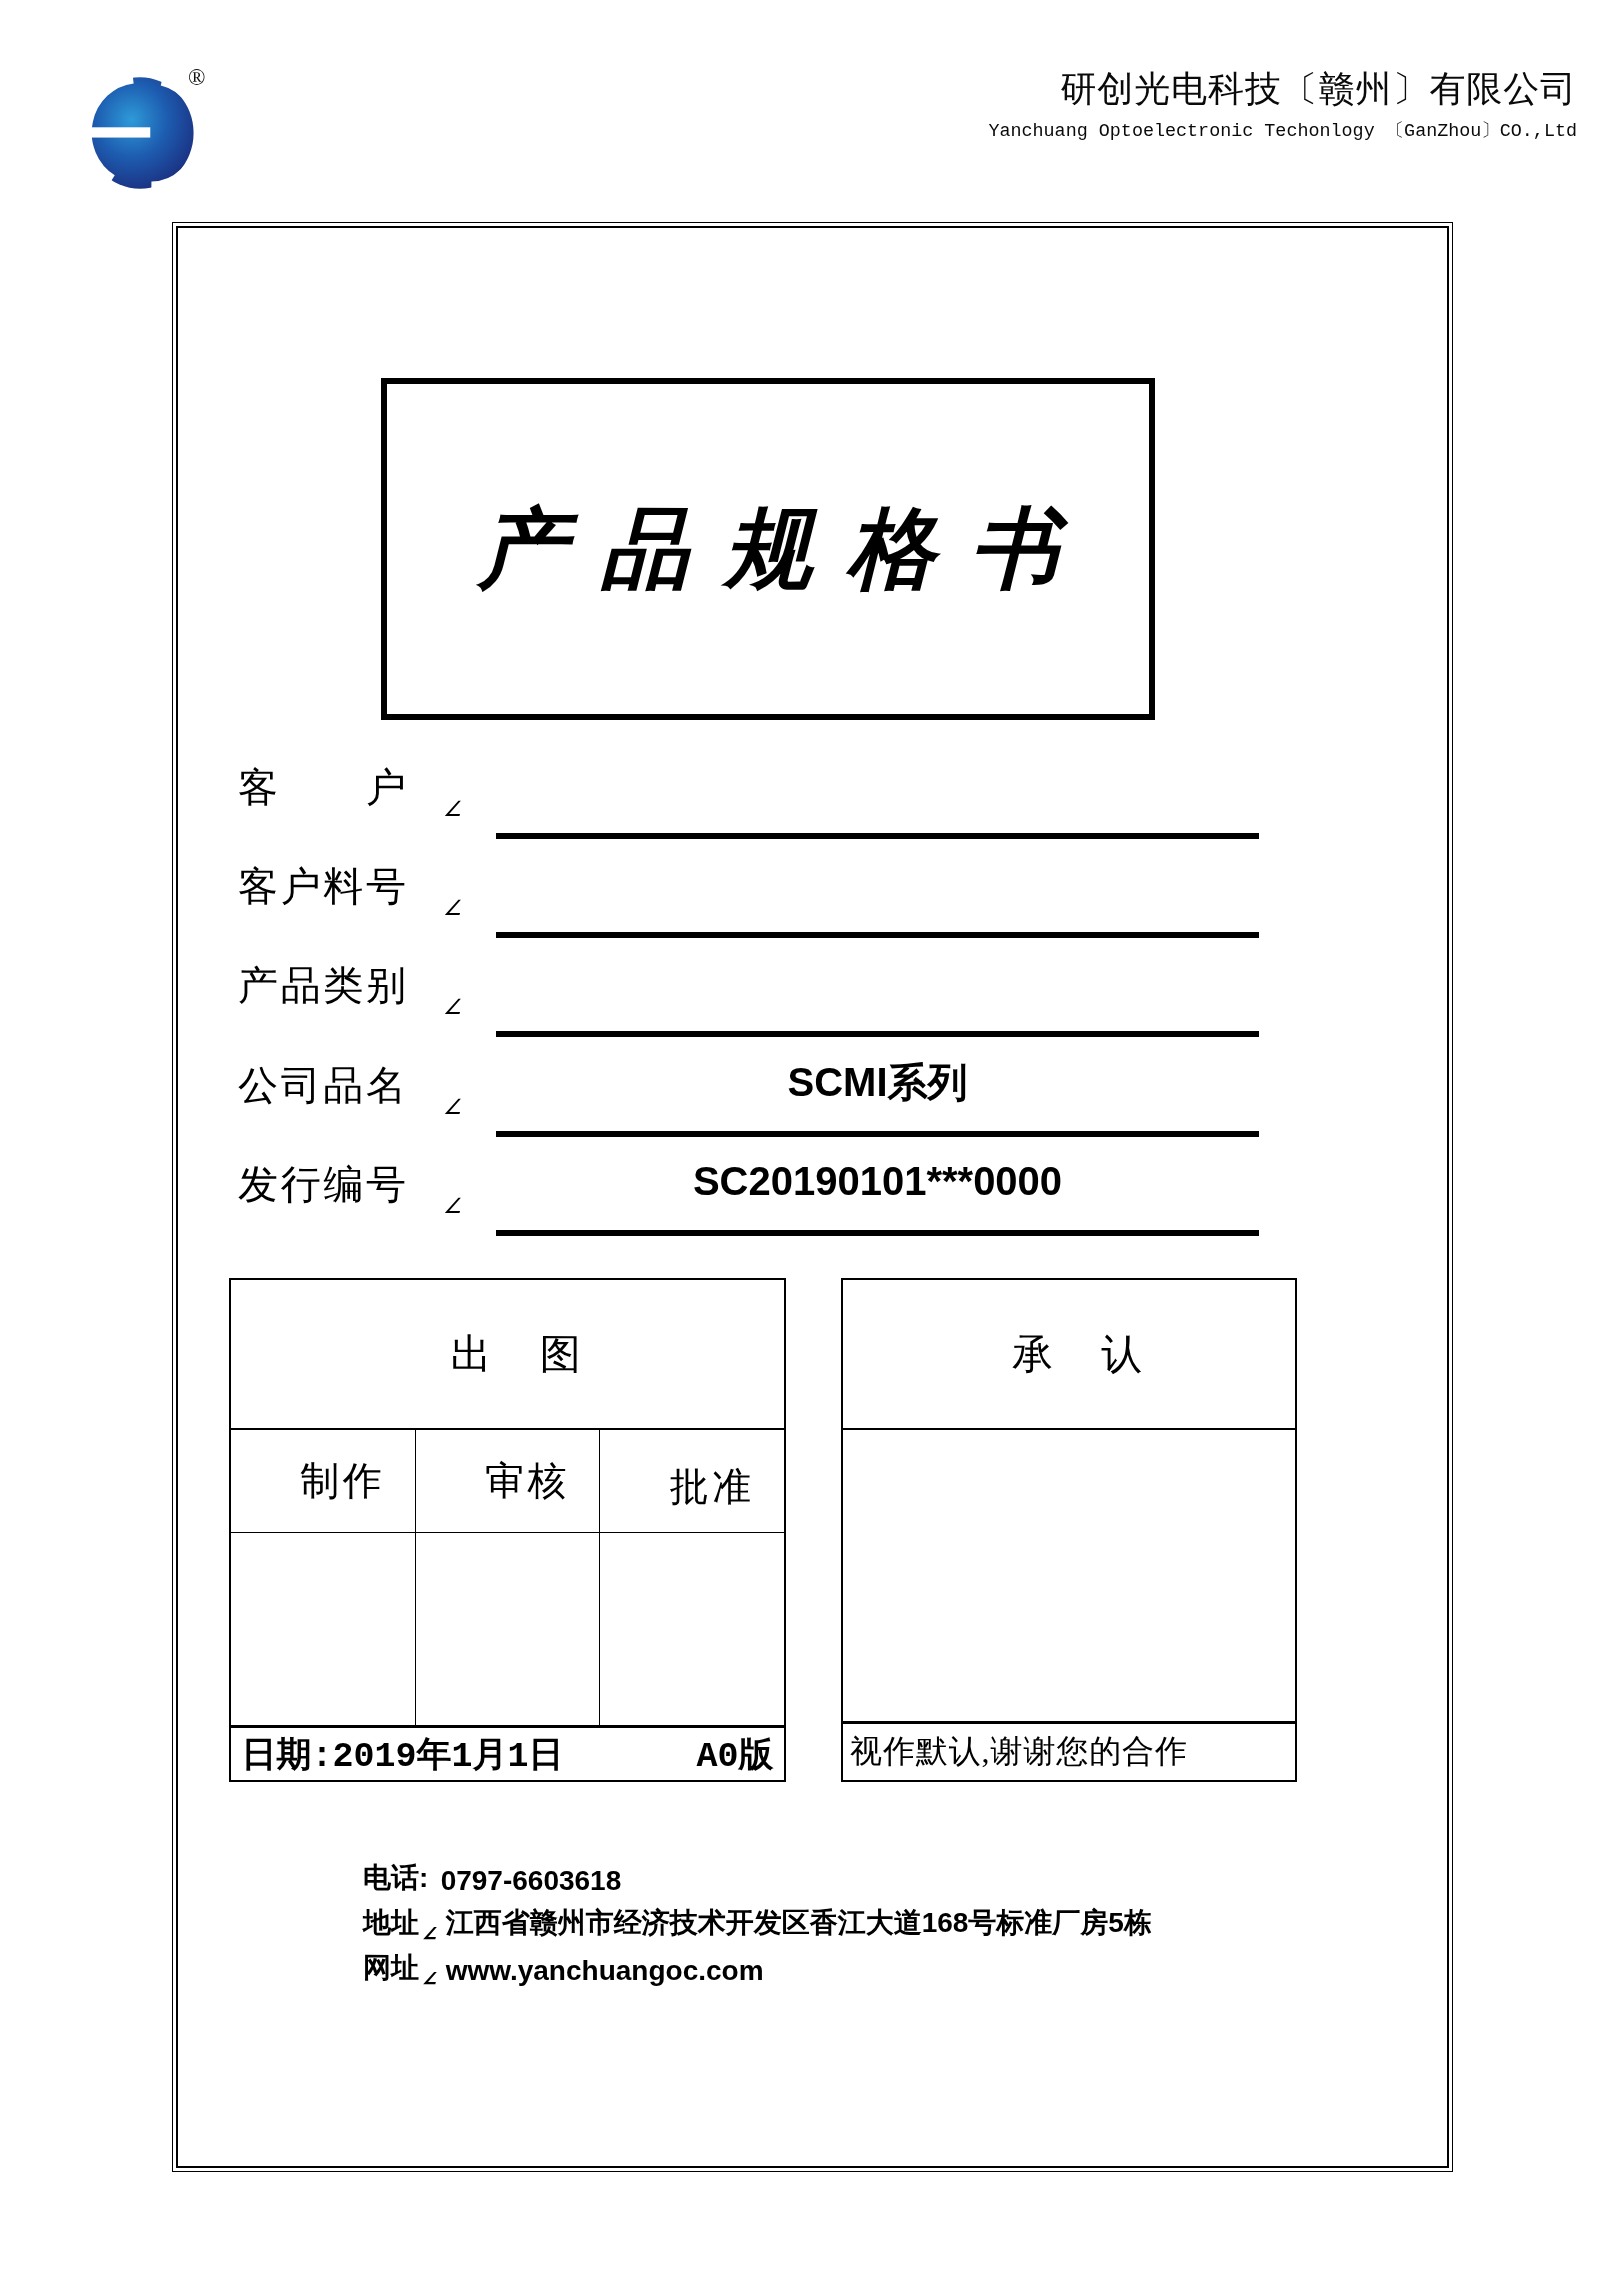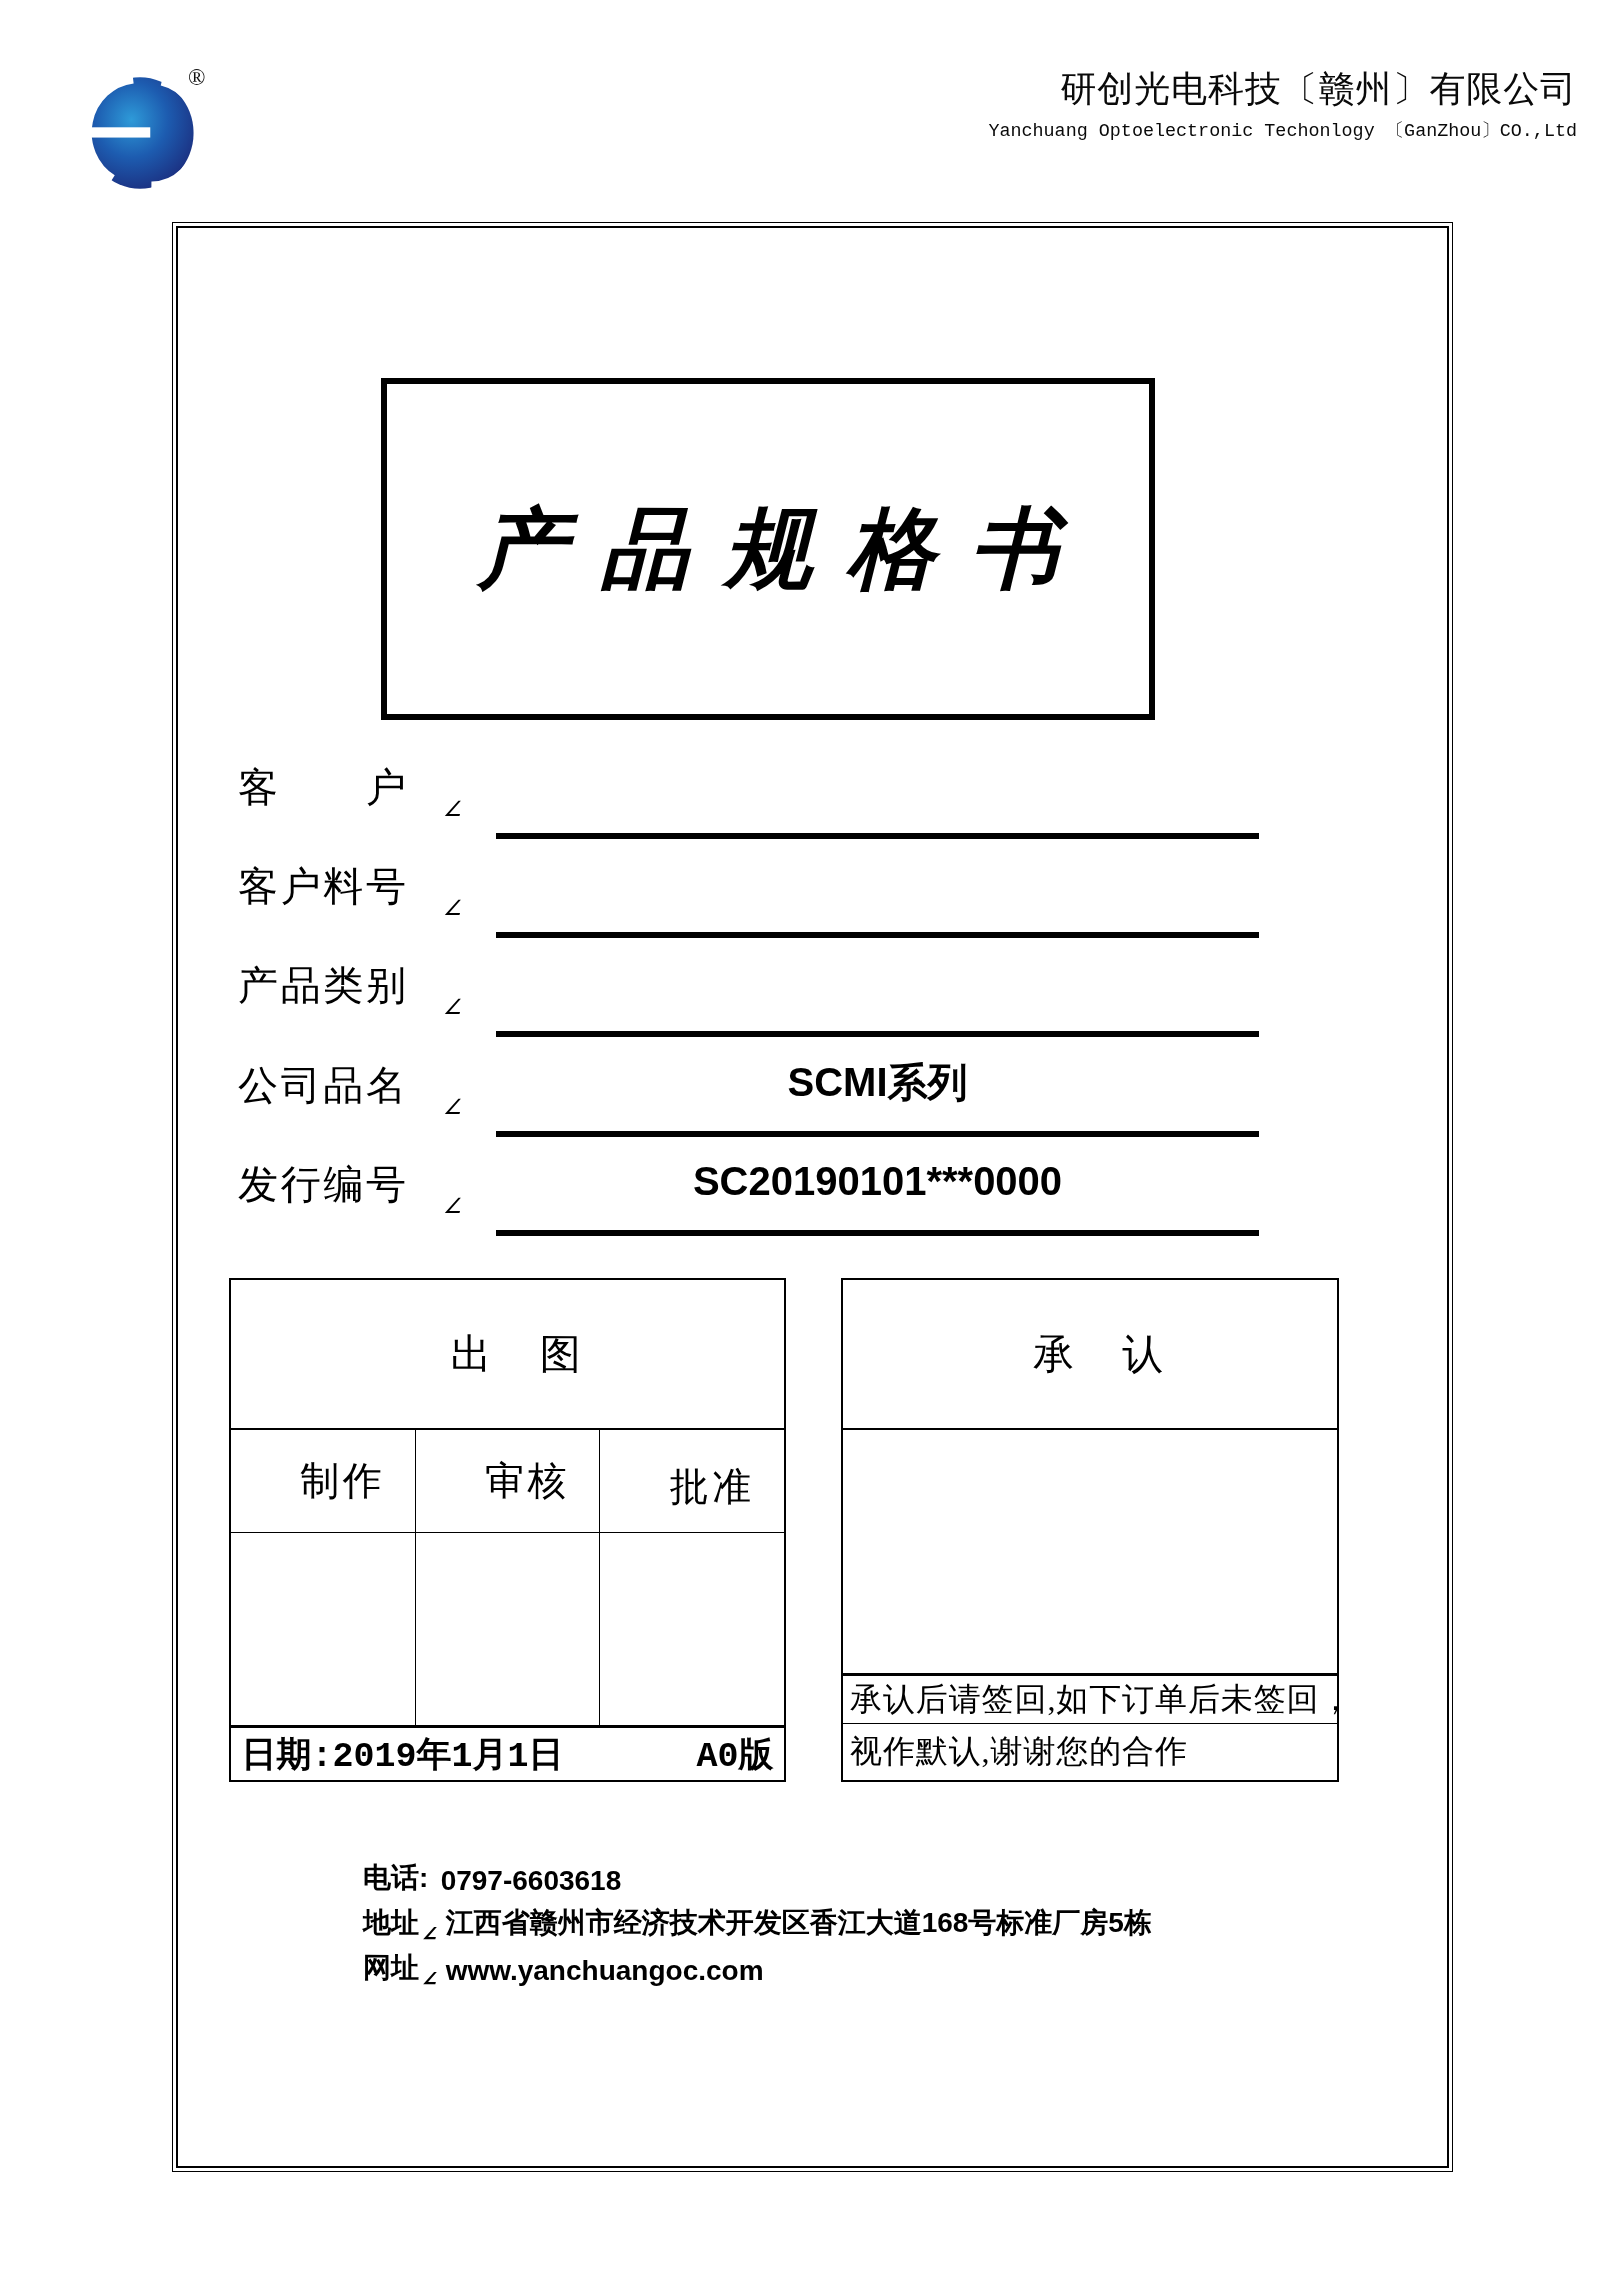--- a/index.html
+++ b/index.html
@@ -69,21 +69,21 @@
   .fline{
     position:absolute;left:496px;width:763px;height:6.1px;background:#000;
   }
   
   .dtable{
     position:absolute;box-sizing:border-box;border:2.6px solid #000;
     display:flex;flex-direction:column;
     font-family:"Liberation Serif",serif;
   }
   .ltable{left:229px;top:1278px;width:557px;height:504px;}
-  .rtable{left:841px;top:1278px;width:498px;height:504px;}
+  .rtable{left:841px;top:1278px;width:456px;height:504px;}
   .thead{
     height:150px;border-bottom:2.6px solid #000;box-sizing:border-box;
     display:flex;align-items:center;justify-content:center;
     font-size:41px;letter-spacing:19px;padding-left:35px;
   }
   .cols-row{height:103px;border-bottom:1.8px solid #000;box-sizing:border-box;display:flex;}
   .cols-row .cell{
     flex:1;display:flex;align-items:center;justify-content:center;
     font-size:39px;letter-spacing:3.5px;
     border-right:1.8px solid #000;
@@ -195,21 +195,20 @@
     </div>
     <div class="date-row">
       <span>日期:2019年1月1日</span>
       <span>A0版</span>
     </div>
   </div>
 
   <div class="dtable rtable">
     <div class="thead">承 认</div>
     <div class="approve-area"></div>
-    <div class="note-row1">承认后请签回,如下订单后未签回，</div>
     <div class="note-row2">视作默认,谢谢您的合作</div>
   </div>
 
   <div class="contact-row" style="top:1858px">
     <span class="contact-label">电话:</span>
     <span class="contact-value phone-gap">0797-6603618</span>
   </div>
   <div class="contact-row" style="top:1903px">
     <span class="contact-label">地址</span>
     <span class="contact-mark">∠</span>

